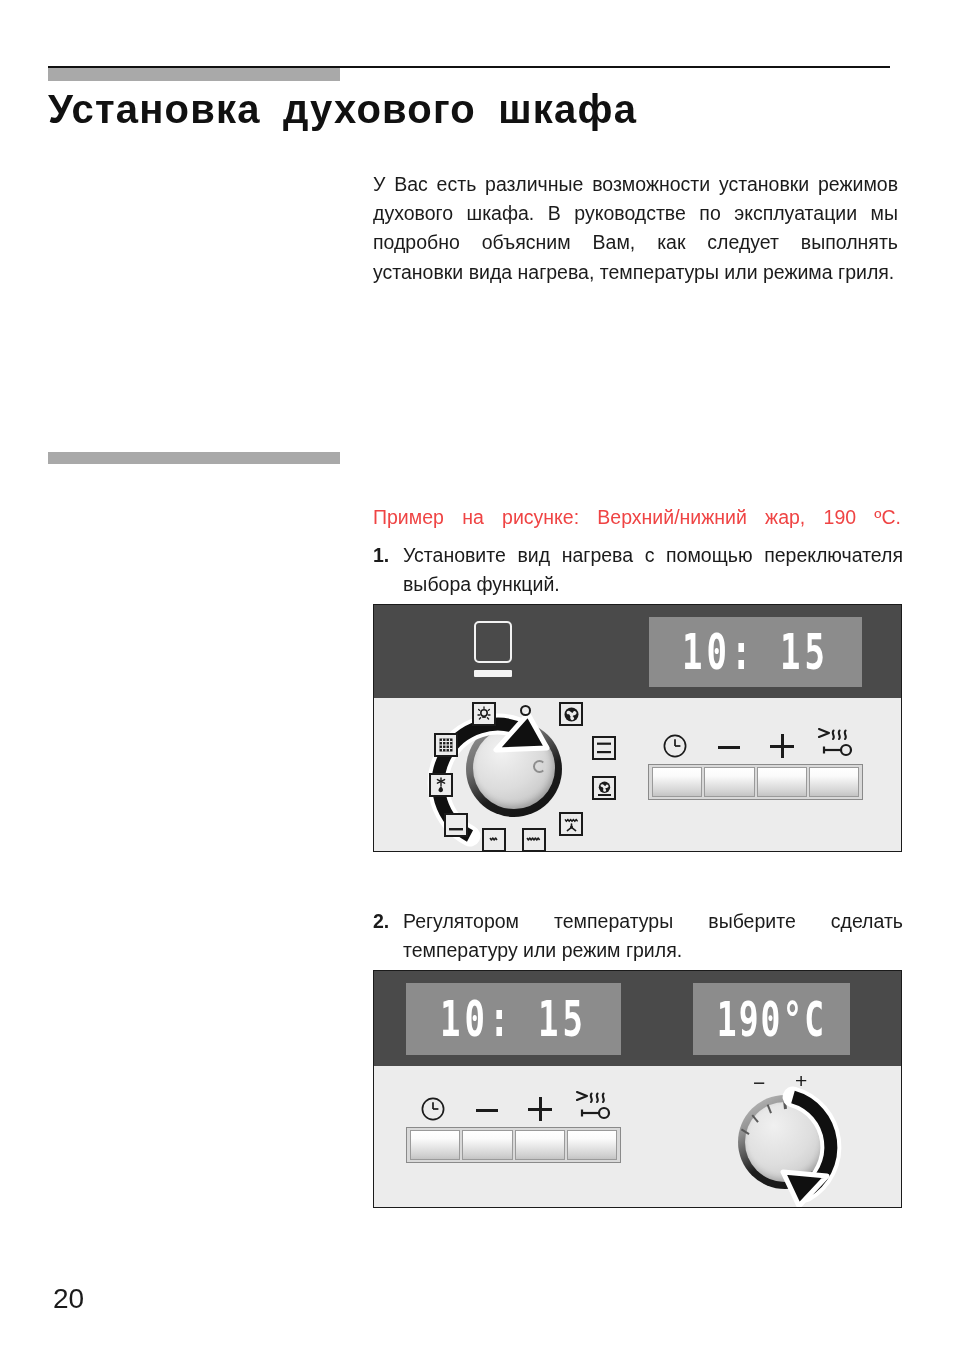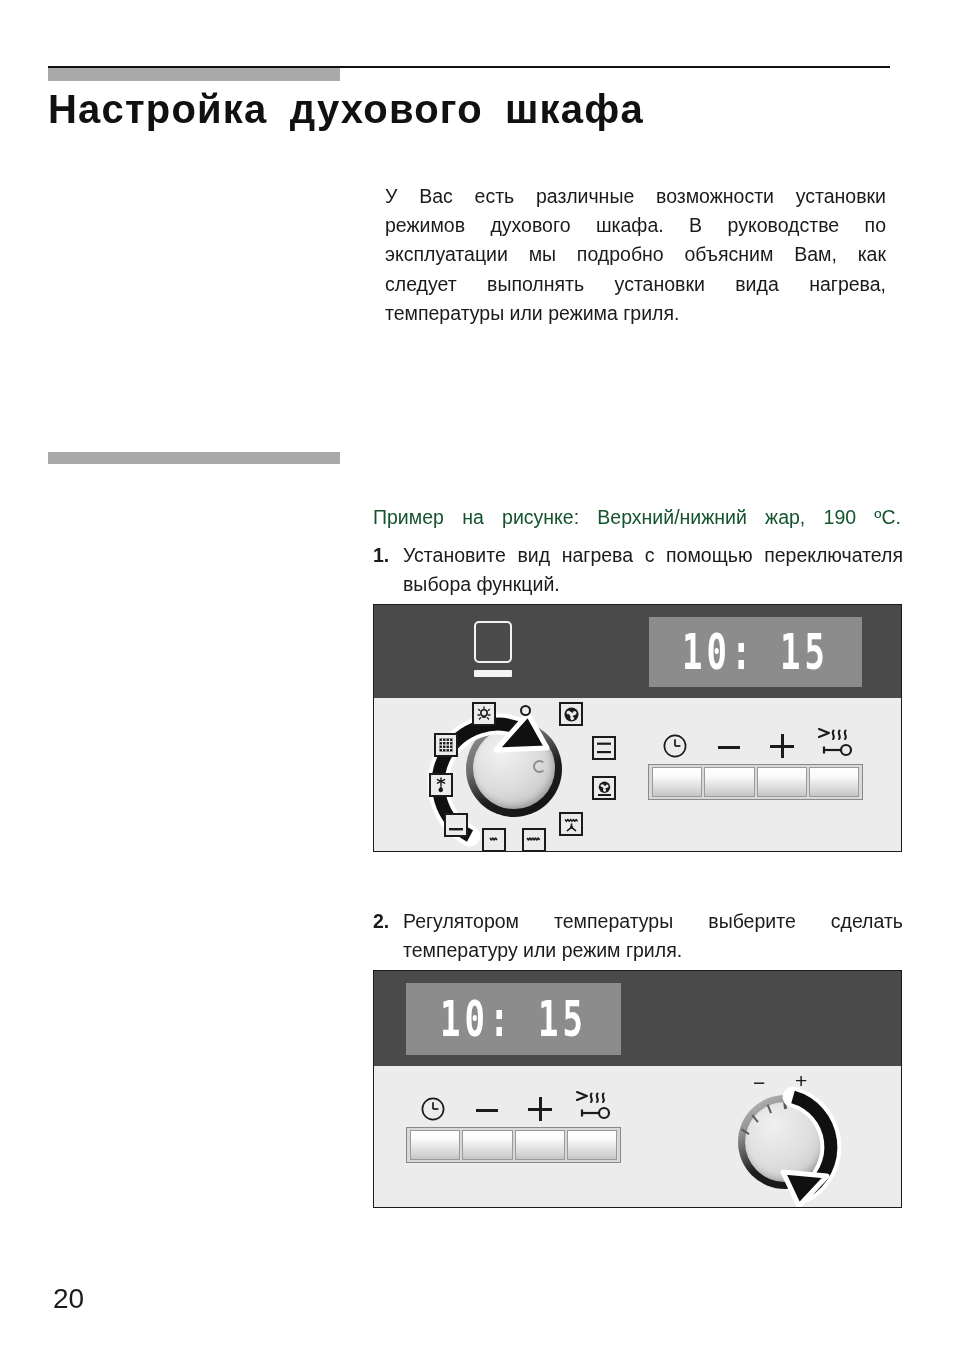--- a/index.html
+++ b/index.html
@@ -56,21 +56,21 @@
   
   .intro {
     position: absolute;
     left: 373px;
     top: 170px;
     width: 525px;
     font-size: 19.5px;
     line-height: 29.2px;
     color: #1b1b1b;
   }
-  .intro p { margin: 12px; }
+  .intro p { margin: 0; }
   .intro .j { text-align: justify; text-align-last: left; }
   .intro em { font-style: italic; }
 
   
   .sec-gray-bar {
     position: absolute;
     left: 48px;
     top: 452px;
     width: 292px;
     height: 12px;
@@ -91,21 +91,21 @@
   
   .example-line {
     position: absolute;
     left: 373px;
     top: 503px;
     width: 528px;
     font-size: 19.5px;
     line-height: 28px;
     text-align: justify;
     text-align-last: justify;
-    color: #14532d;
+    color: #ef4444;
   }
 
   .step {
     position: absolute;
     left: 373px;
     width: 530px;
     font-size: 19.5px;
     line-height: 28.5px;
     color: #1b1b1b;
   }
@@ -288,21 +288,21 @@
   }
 </style>
 </head>
 <body>
 
 <div class="page">
 
   <div class="top-rule"></div>
   <div class="top-gray-bar"></div>
 
-  <div class="main-title">Настройка духового шкафа</div>
+  <div class="main-title">Установка духового шкафа</div>
 
   <div class="intro">
     <p class="j">У Вас есть различные возможности установки режимов духового шкафа. В руководстве по эксплуатации мы подробно объясним Вам, как следует выполнять установки вида нагрева, температуры или режима гриля.</p>
   </div>
 
   <div class="sec-gray-bar"></div>
 
   <div class="example-line">Пример на рисунке: Верхний/нижний жар, 190 ºC.</div>
 
   <div class="step step-1">
@@ -489,20 +489,23 @@
   </div>
 
   <div class="panel" id="panel2" style="left:373px; top:970px; width:529px; height:238px;">
 
     <div class="panel-dark" style="height:95px;"></div>
 
     <div class="lcd" style="left:32px; top:12px; width:215px; height:72px;">
       <div class="seg" style="font-size:34px;">10: 15</div>
     </div>
 
+    <div class="lcd" style="left:319px; top:12px; width:157px; height:72px;">
+      <div class="seg" style="font-size:33px; letter-spacing:2px;">190°C</div>
+    </div>
 
     <div class="btn-strip" style="left:32px; top:117px; width:215px;">
       <div class="btn-icons">
         <div>
           <svg width="26" height="26" viewBox="0 0 26 26">
             <circle cx="13" cy="13" r="10.6" fill="none" stroke="#1b1b1b" stroke-width="1.7"></circle>
             <line x1="13" y1="13" x2="13" y2="6.2" stroke="#1b1b1b" stroke-width="1.7"></line>
             <line x1="13" y1="13" x2="18.4" y2="13" stroke="#1b1b1b" stroke-width="1.7"></line>
           </svg>
         </div>

